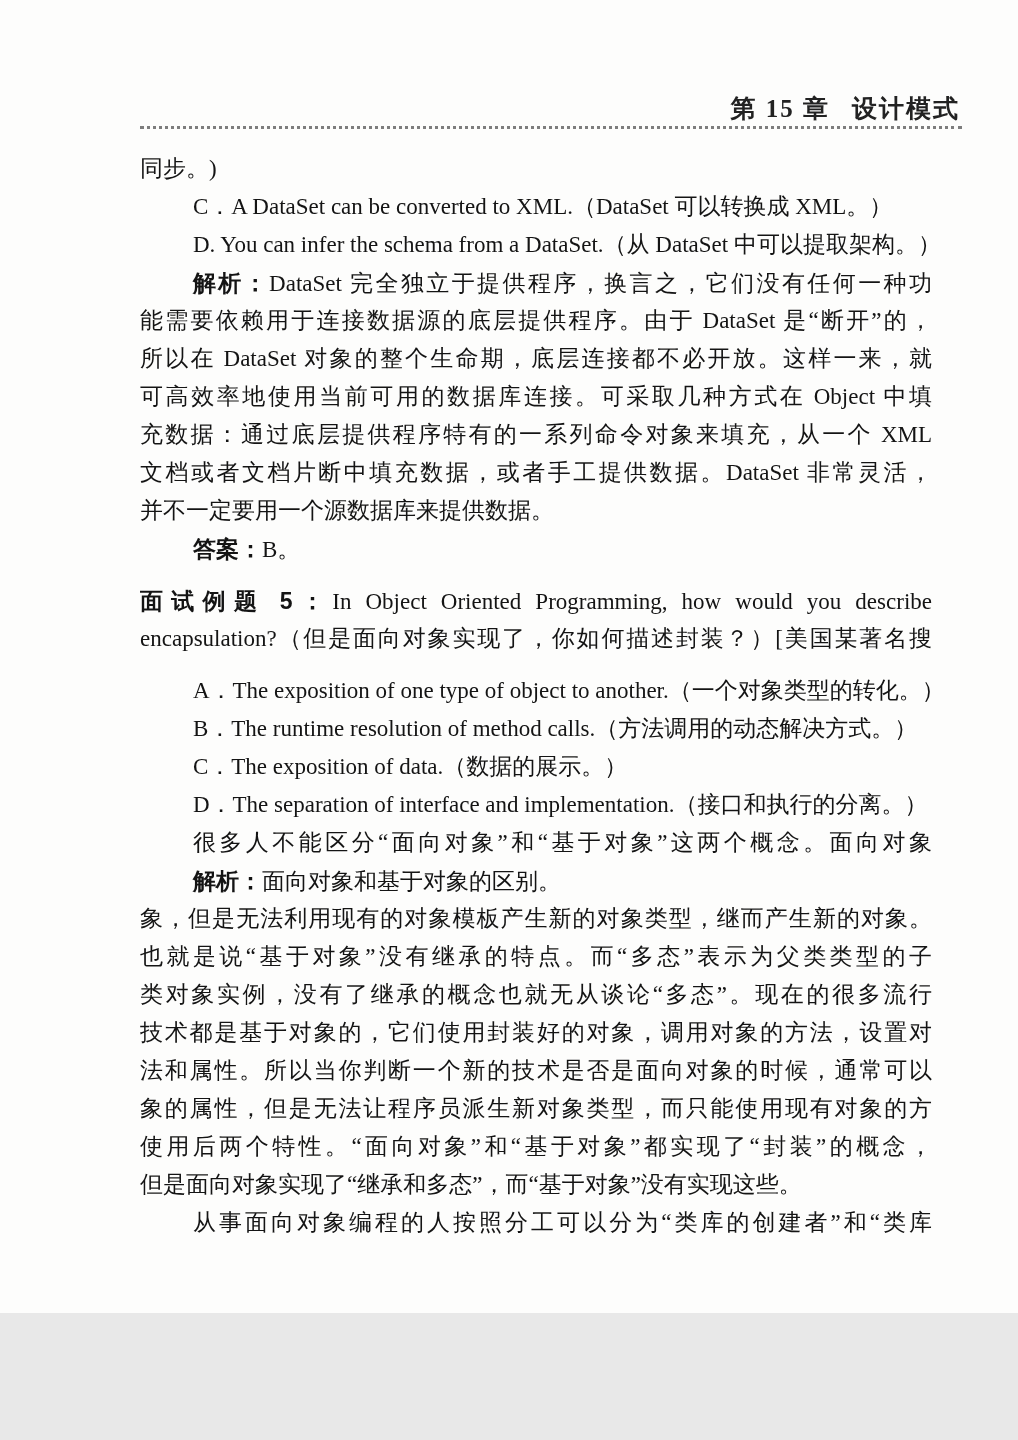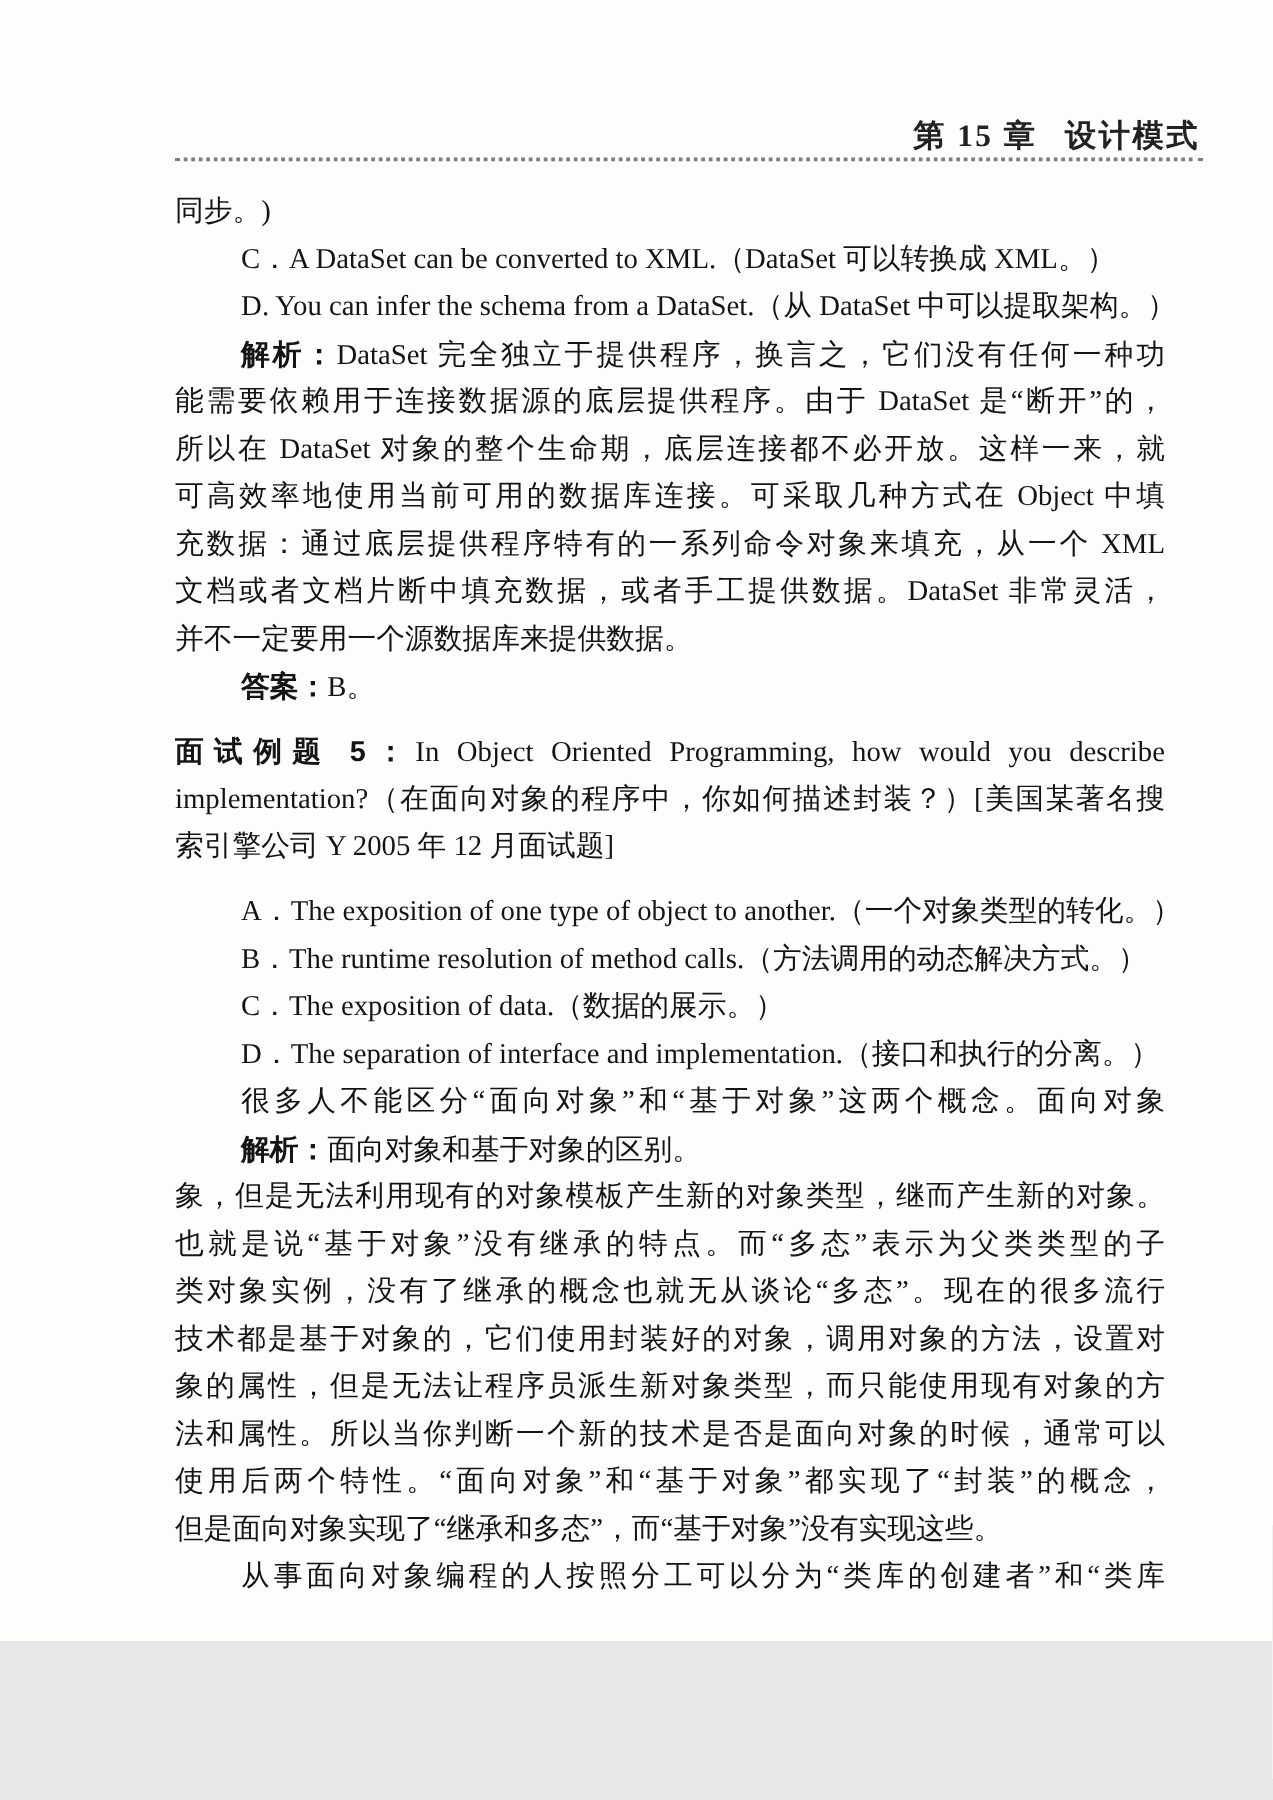--- a/index.html
+++ b/index.html
@@ -84,37 +84,36 @@
     <div class="line stretch">能需要依赖用于连接数据源的底层提供程序。由于 DataSet 是“断开”的，</div>
     <div class="line stretch">所以在 DataSet 对象的整个生命期，底层连接都不必开放。这样一来，就</div>
     <div class="line stretch">可高效率地使用当前可用的数据库连接。可采取几种方式在 Object 中填</div>
     <div class="line stretch">充数据：通过底层提供程序特有的一系列命令对象来填充，从一个 XML</div>
     <div class="line stretch">文档或者文档片断中填充数据，或者手工提供数据。DataSet 非常灵活，</div>
     <div class="line">并不一定要用一个源数据库来提供数据。</div>
 
     <div class="line indent"><span class="b">答案：</span><span>B。</span></div>
 
     <div class="line stretch gap"><span class="b">面试例题 5：</span><span>In  Object  Oriented  Programming,  how  would  you  describe</span></div>
-    <div class="line stretch">implementation?（在面向对象的程序中，你如何描述封装？）[美国某著名搜</div>
-    <div class="line">索引擎公司 Y 2005 年 12 月面试题]</div>
+    <div class="line stretch">encapsulation?（但是面向对象实现了，你如何描述封装？）[美国某著名搜</div>
 
     <div class="line indent gap">A．The exposition of one type of object to another.（一个对象类型的转化。）</div>
     <div class="line indent">B．The runtime resolution of method calls.（方法调用的动态解决方式。）</div>
     <div class="line indent">C．The exposition of data.（数据的展示。）</div>
     <div class="line indent">D．The separation of interface and implementation.（接口和执行的分离。）</div>
 
     <div class="line indent stretch">很多人不能区分“面向对象”和“基于对象”这两个概念。面向对象</div>
 
     <div class="line indent"><span class="b">解析：</span><span>面向对象和基于对象的区别。</span></div>
     <div class="line stretch">象，但是无法利用现有的对象模板产生新的对象类型，继而产生新的对象。</div>
     <div class="line stretch">也就是说“基于对象”没有继承的特点。而“多态”表示为父类类型的子</div>
     <div class="line stretch">类对象实例，没有了继承的概念也就无从谈论“多态”。现在的很多流行</div>
     <div class="line stretch">技术都是基于对象的，它们使用封装好的对象，调用对象的方法，设置对</div>
+    <div class="line stretch">法和属性。所以当你判断一个新的技术是否是面向对象的时候，通常可以</div>
     <div class="line stretch">象的属性，但是无法让程序员派生新对象类型，而只能使用现有对象的方</div>
-    <div class="line stretch">法和属性。所以当你判断一个新的技术是否是面向对象的时候，通常可以</div>
     <div class="line stretch">使用后两个特性。“面向对象”和“基于对象”都实现了“封装”的概念，</div>
     <div class="line">但是面向对象实现了“继承和多态”，而“基于对象”没有实现这些。</div>
 
     <div class="line indent stretch">从事面向对象编程的人按照分工可以分为“类库的创建者”和“类库</div>
 
   </div>
 
   <div class="rule-bottom"></div>
   <div class="page-number">253</div>
 

